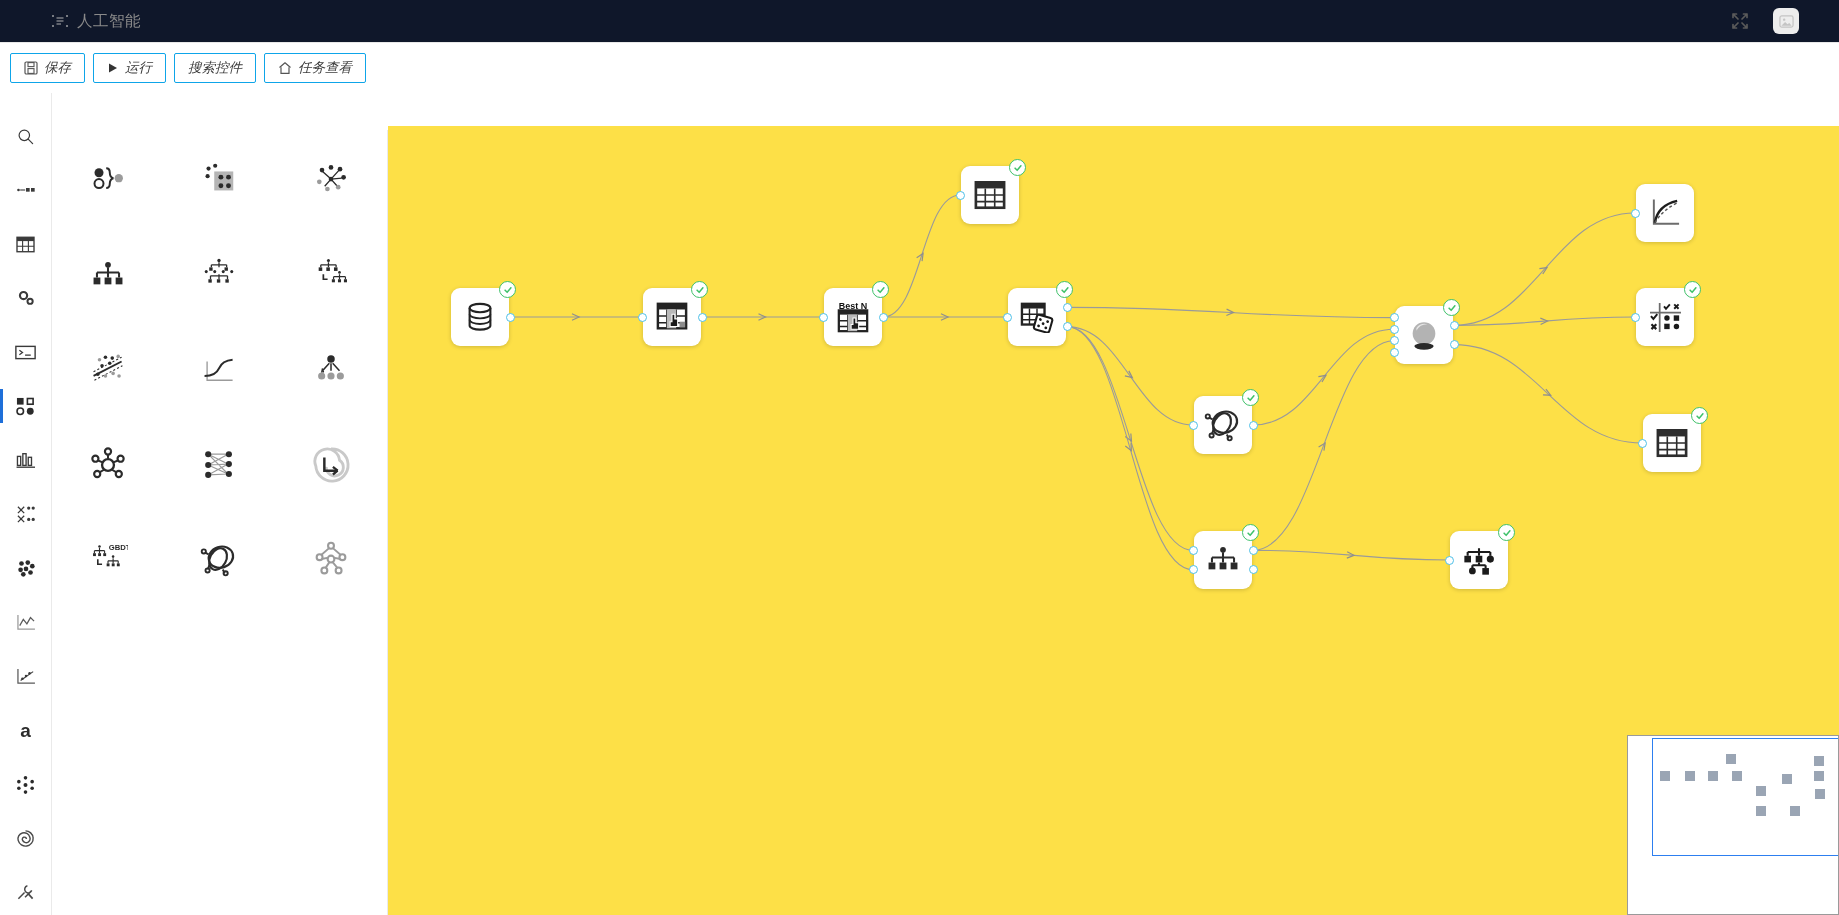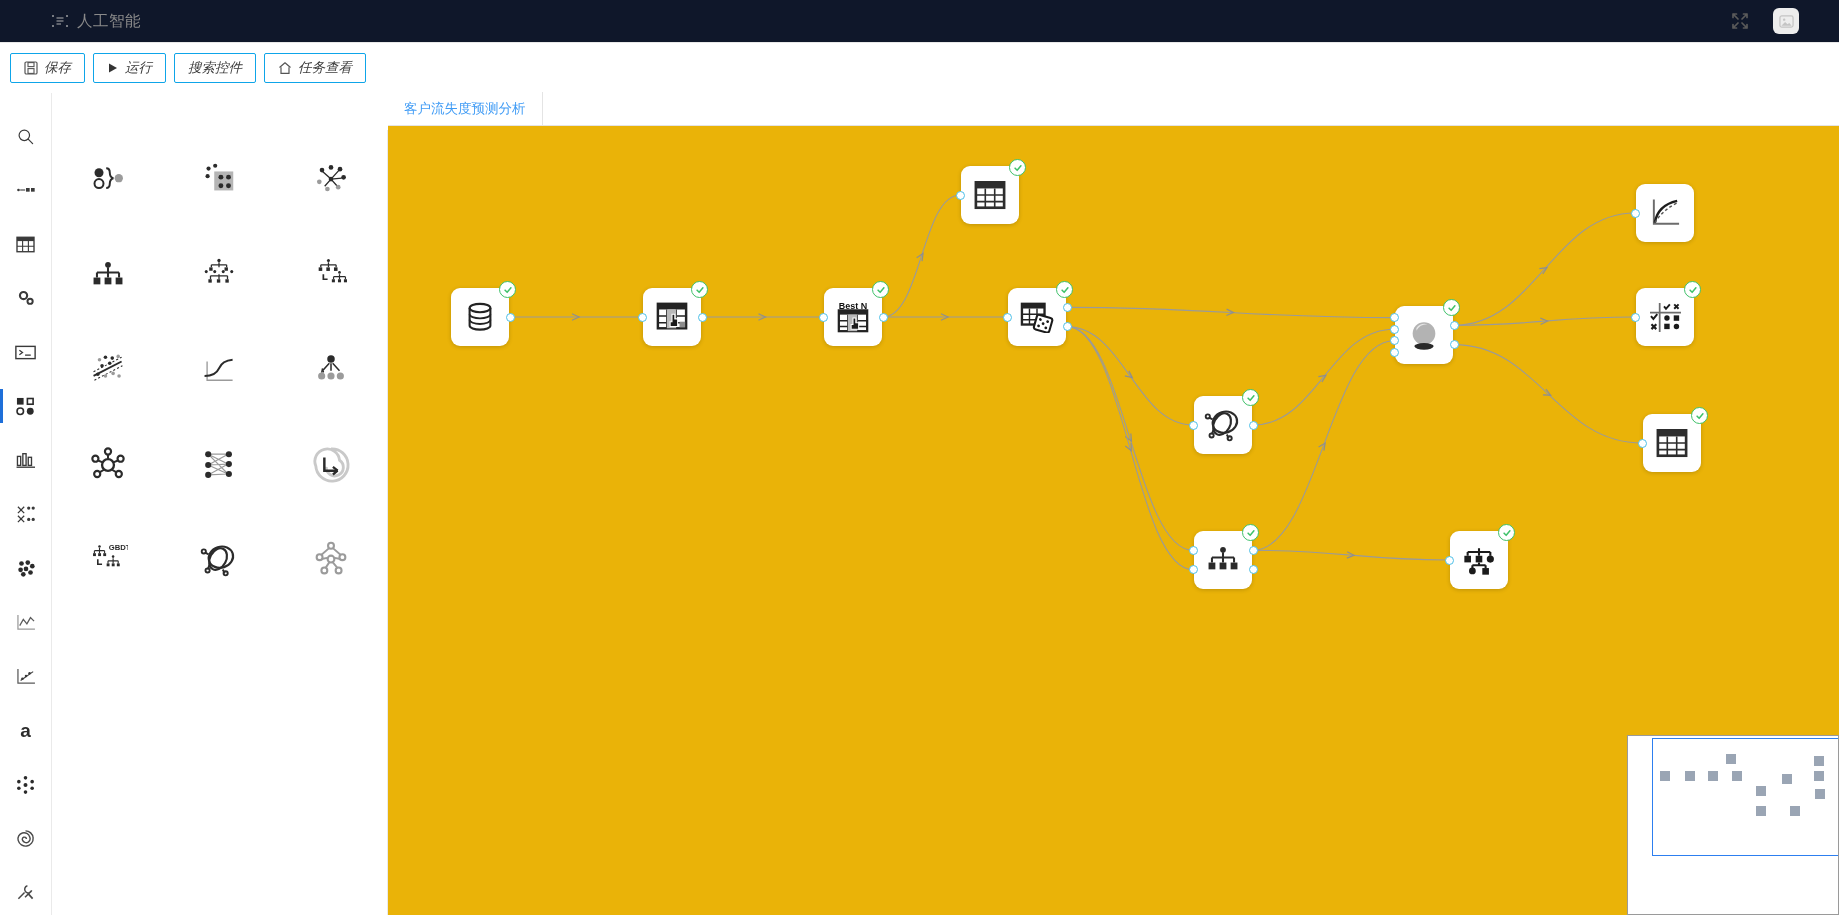--- a/index.html
+++ b/index.html
@@ -107,21 +107,21 @@
     background: #fff; border-bottom: 1px solid #e4e4e4;
     display: flex; align-items: flex-end;
   }
   .tab {
     height: 33px; display: flex; align-items: center; padding: 0 16px;
     font-size: 13.5px; color: #3f9bf5; border-right: 1px solid #e4e4e4;
     background: #fff; cursor: pointer; white-space: nowrap;
   }
   .canvas {
     position: absolute; top: 126px; left: 388px; width: 1451px; height: 789px;
-    background: #eab308; overflow: hidden;
+    background: #fde047; overflow: hidden;
   }
   .canvas-svg { position: absolute; top: 0; left: 0; }
 
   .node {
     position: absolute; display: flex; flex-direction: column; align-items: center;
     cursor: pointer; width: 140px; margin-left: -70px;
   }
   .node-box {
     width: 58px; height: 58px; background: #fff; border-radius: 9px;
     box-shadow: 0 1px 4px rgba(0,0,0,0.18);
@@ -598,25 +598,20 @@
               <circle cx="13" cy="31" r="3.1" fill="none" stroke="#9b9b9b" stroke-width="2.2"></circle>
               <circle cx="28" cy="31" r="3.1" fill="none" stroke="#9b9b9b" stroke-width="2.2"></circle>
               <path d="M18 7.5 L10 14.5 M22 7.5 L30 14.5 M10 19 L17.5 17.5 M30 19 L22.5 17.5 M18.5 22 L14.5 28 M21.5 22 L26.5 28" stroke="#9b9b9b" stroke-width="2"></path>
             </svg>
           </div>
           <div class="pal-label"></div>
         </div>
       </div>
   </div>
 
-  <div class="tabstrip">
-    <div class="tab">
-      <span>客户流失度预测分析</span>
-    </div>
-  </div>
 
   <div class="canvas" id="canvas">
     <svg class="canvas-svg" id="links" width="1451" height="789">
         <path d="M 122 191 C 181.4 191, 194.6 191, 254 191" fill="none" stroke="#9a9a9a" stroke-width="1.1"></path>
         <path d="M -4 -3.2 L 3 0 L -4 3.2" fill="none" stroke="#8f8f8f" stroke-width="1.2" transform="translate(188,191) rotate(0)"></path>
         <path d="M 314 191 C 368.45 191, 380.55 191, 435 191" fill="none" stroke="#9a9a9a" stroke-width="1.1"></path>
         <path d="M -4 -3.2 L 3 0 L -4 3.2" fill="none" stroke="#8f8f8f" stroke-width="1.2" transform="translate(374.5,191) rotate(0)"></path>
         <path d="M 495 191 C 533 191, 534 69, 572 69" fill="none" stroke="#9a9a9a" stroke-width="1.1"></path>
         <path d="M -4 -3.2 L 3 0 L -4 3.2" fill="none" stroke="#8f8f8f" stroke-width="1.2" transform="translate(533.5,130) rotate(-57.74202865818486)"></path>
         <path d="M 495 191 C 550.8 191, 563.2 191, 619 191" fill="none" stroke="#9a9a9a" stroke-width="1.1"></path>

